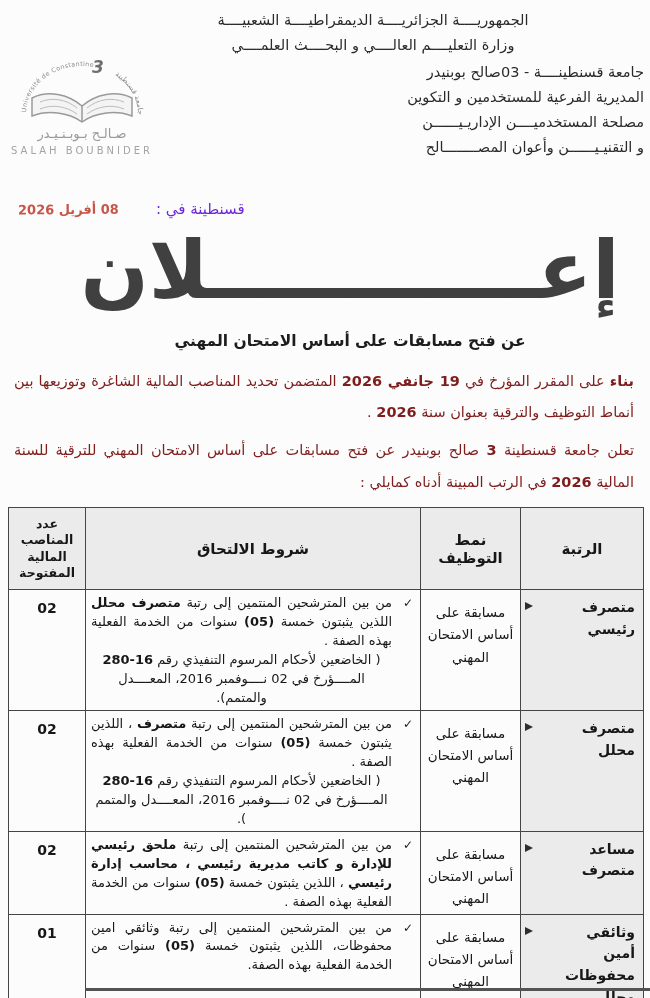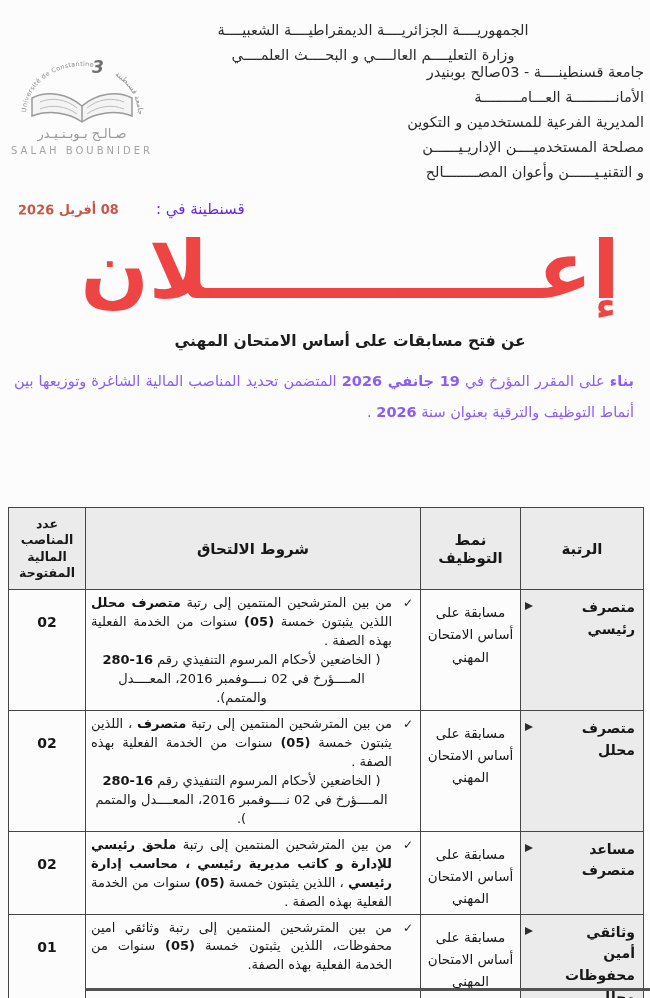--- a/index.html
+++ b/index.html
@@ -3,48 +3,48 @@
 <meta charset="utf-8">
 <style>
   html,body{margin:0;padding:0;}
   body{
     width:650px;height:998px;background:#fcfcfc;position:relative;overflow:hidden;
     font-family:"DejaVu Sans",sans-serif;color:var(--ink,#1b1b1b);
   }
   .page{position:absolute;inset:0;}
 
   
-  .gov-header{position:absolute;top:18px;left:100px;right:4px;text-align:center;
+  .gov-header{position:absolute;top:8px;left:100px;right:4px;text-align:center;
     font-size:14.5px;line-height:1.72;color:#2a2a2a;}
 
   
   .logo{position:absolute;top:52px;left:6px;width:152px;text-align:center;}
   .logo svg{display:block;margin:0 auto;}
   .logo-ar{font-size:13px;color:#9a9a9a;letter-spacing:2px;direction:rtl;margin-top:-2px;}
   .logo-latin{font-size:10px;color:#a3a3a3;letter-spacing:3px;margin-top:4px;}
 
   
   .org{position:absolute;top:60px;right:6px;width:345px;direction:rtl;text-align:right;
     font-size:14.5px;line-height:1.73;color:#2a2a2a;}
 
   
   .dateline{position:absolute;top:194px;left:18px;display:flex;align-items:center;gap:6px;height:30px;}
   .stamp{direction:rtl;color:var(--stamp_red,#c0392b);font-weight:bold;font-size:13px;
     letter-spacing:1px;opacity:.85;transform:rotate(-.5deg);white-space:nowrap;}
   .place{direction:rtl;font-size:15px;color:#6d28d9;white-space:nowrap;margin-left:31px;}
 
   
   .big-title{position:absolute;top:218px;left:55px;right:5px;height:112px;direction:rtl;
-    text-align:center;font-size:80px;font-weight:bold;line-height:106px;color:#ef4444;}
+    text-align:center;font-size:80px;font-weight:bold;line-height:106px;color:#404040;}
   .subtitle{position:absolute;top:332px;left:55px;right:5px;direction:rtl;text-align:center;
     font-size:15.5px;font-weight:bold;color:#1d1d1d;}
 
   
   .paras{position:absolute;top:366px;left:14px;right:16px;direction:rtl;text-align:justify;
-    font-size:14.5px;line-height:2.15;color:#8b5cf6;}
+    font-size:14.5px;line-height:2.15;color:#7f1d1d;}
   .para{margin:0 0 7px 0;}
   .seg-b{font-weight:bold;}
 
   
   table.positions{position:absolute;top:507px;left:8px;width:635px;border-collapse:collapse;
     table-layout:fixed;direction:rtl;color:#171717;}
   .c-rank{width:123px;}.c-mode{width:100px;}.c-cond{width:335px;}.c-count{width:77px;}
   .positions th,.positions td{border:1px solid var(--border,#454545);vertical-align:top;padding:0;}
   .positions th{background:var(--shade,#ebebeb);font-weight:bold;text-align:center;
     vertical-align:middle;font-size:15px;}
@@ -62,21 +62,21 @@
   td.mode-cell{text-align:center;font-size:13.5px;line-height:1.65;padding-top:11px;}
 
   td.cond-cell{font-size:13px;line-height:1.46;}
   .cond{display:flex;gap:5px;padding:4px 7px 2px 5px;}
   .chk{flex:0 0 16px;font-size:12px;padding-top:1px;}
   .condtext{flex:1 1 auto;text-align:justify;}
   .cp1,.cp2{margin:0;}
   .cp2{text-align:center;}
   .cp2:empty{display:none;}
 
-  td.count-cell{text-align:center;font-weight:bold;font-size:14px;padding-top:24px;}
+  td.count-cell{text-align:center;font-weight:bold;font-size:14px;padding-top:10px;}
 
   
   .next-edge{position:absolute;top:988px;left:85px;right:0;height:3px;background:#535353;}
 
   
   .arc-latin{font-size:6.3px;fill:#8d8d8d;letter-spacing:.4px;}
   .arc-ar{font-size:7.5px;fill:#8d8d8d;}
   .logo-num{font-size:17px;font-weight:bold;font-style:italic;fill:#6f6f6f;}
 </style>
 </head>
@@ -103,36 +103,36 @@
       <path d="M81 56 C92 47 106 45 118 50" stroke="#bcbcbc" stroke-width="1" fill="none"></path>
       <path d="M34 57 C46 52 60 54 71 62" stroke="#bcbcbc" stroke-width="1" fill="none"></path>
       <path d="M81 62 C92 54 106 52 118 57" stroke="#bcbcbc" stroke-width="1" fill="none"></path>
     </svg>
     <div class="logo-ar">صـالـح بـوبـنـيـدر</div>
     <div class="logo-latin">SALAH BOUBNIDER</div>
   </div>
 
   <div class="org">
     <div class="org-line">جامعة قسنطينــــة - 03صالح بوبنيدر</div>
-    <div class="org-line">الأمانــــــــــة العـــامـــــــــة</div>
     <div class="org-line">المديرية الفرعية للمستخدمين و التكوين</div>
     <div class="org-line">مصلحة المستخدميــــن الإداريـيــــــن</div>
     <div class="org-line">و التقنيـيــــــن وأعوان المصــــــــالح</div>
   </div>
 
   <div class="dateline">
     <span class="stamp">08 أفريل 2026</span>
     <span class="place">قسنطينة في :</span>
   </div>
 
   <div class="big-title">إعــــــــــــلان</div>
   <div class="subtitle">عن فتح مسابقات على أساس الامتحان المهني</div>
 
   <div class="paras">
     <p class="para"><span class="seg-b">بناء</span><span> على المقرر المؤرخ في </span><span class="seg-b">19 جانفي 2026</span><span> المتضمن تحديد المناصب المالية الشاغرة وتوزيعها بين أنماط التوظيف والترقية بعنوان سنة </span><span class="seg-b">2026</span><span> .</span></p>
+    <p class="para"><span>تعلن جامعة قسنطينة </span><span class="seg-b">3</span><span> صالح بوبنيدر عن فتح مسابقات على أساس الامتحان المهني للترقية للسنة المالية </span><span class="seg-b">2026</span><span> في الرتب المبينة أدناه كمايلي :</span></p>
   </div>
 
   <table class="positions" dir="rtl">
     <colgroup>
         <col class="c-rank">
         <col class="c-mode">
         <col class="c-cond">
         <col class="c-count">
       </colgroup>
     <thead>

